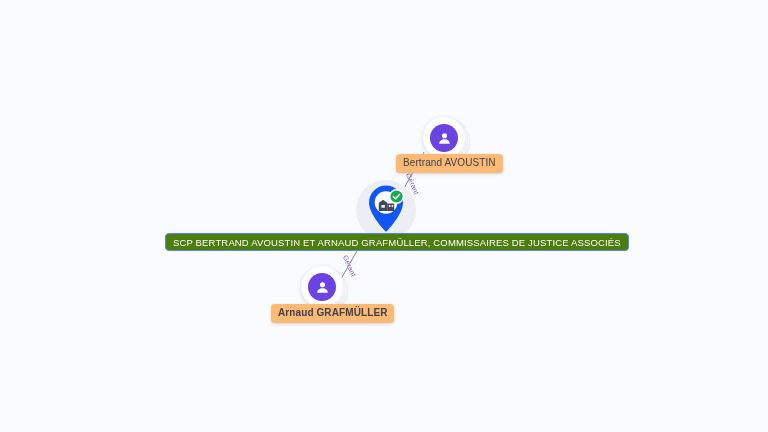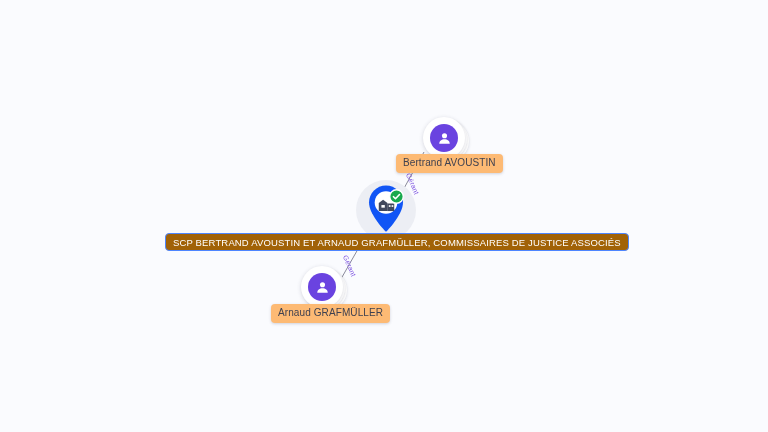--- a/index.html
+++ b/index.html
@@ -129,20 +129,21 @@
     box-shadow: 0 1px 3px rgba(60, 60, 90, 0.22);
     line-height: 12px;
   }
   #name-chip-top {
     left: 396px;
     top: 154px;
   }
   #name-chip-bottom {
     left: 271px;
     top: 304px;
+    font-weight: bold;
   }
 
   
   #company-node {
     position: absolute;
     left: 356px;
     top: 180px;
     width: 60px;
     height: 60px;
   }
@@ -176,21 +177,21 @@
     width: 15px;
     height: 15px;
   }
 
   
   #company-label-bar {
     position: absolute;
     left: 165px;
     top: 233px;
     height: 18px;
-    background: #a16207;
+    background: #4d7c0f;
     border: 1px solid #4d85ff;
     border-radius: 4px;
     color: #ffffff;
     font-size: 9.5px;
     font-family: "Liberation Sans", sans-serif;
     letter-spacing: 0.15px;
     display: flex;
     align-items: center;
     padding: 0 7px;
     white-space: nowrap;

